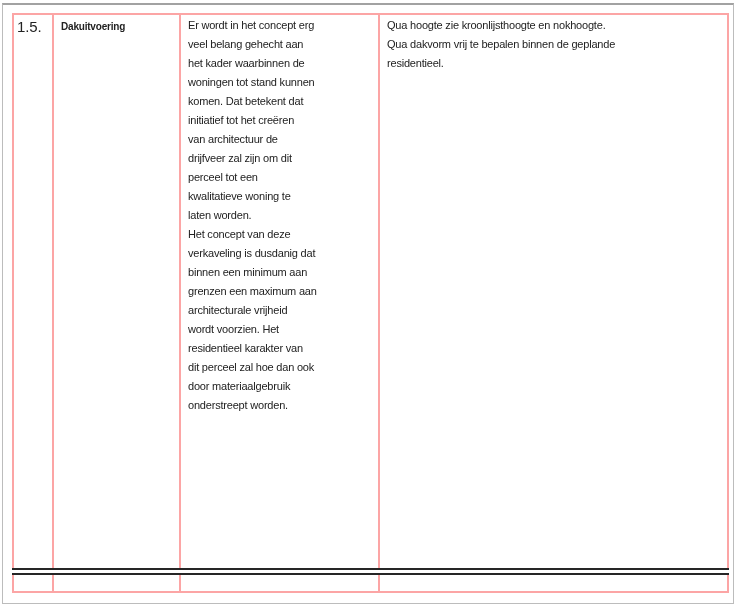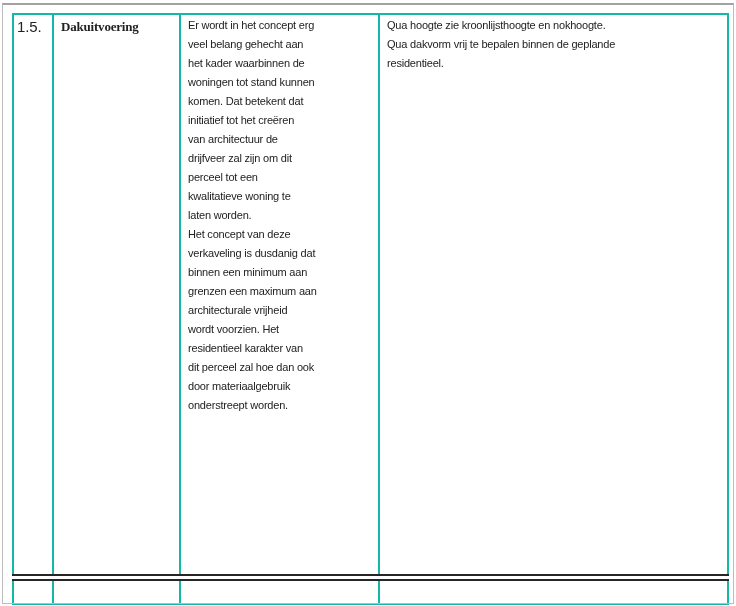--- a/index.html
+++ b/index.html
@@ -33,45 +33,44 @@
     position: absolute;
     left: 12px;
     top: 13px;
     width: 715px;
     border-collapse: collapse;
     table-layout: fixed;
     color: #222222;
     background: #ffffff;
   }
   .doc-table td {
-    border: 2px solid #14b8a6;
+    border: 2px solid #fca5a5;
     vertical-align: top;
-    padding: 1px 2px 6px 3px;
+    padding: 1px 2px 0 3px;
     overflow: hidden;
   }
   .main-row td {
     height: 552px;
     
     border-bottom: 7px double #262626;
   }
   .empty-row td {
     height: 15px;
   }
   .cell-number {
     font-size: 15px;
     line-height: 21px;
     letter-spacing: -0.1px;
   }
   .cell-label {
     font-weight: bold;
-    font-size: 13px;
+    font-size: 10px;
     line-height: 21px;
     padding-left: 4px;
     letter-spacing: -0.2px;
-    font-family: Liberation Serif, serif;
   }
   .cell-text {
     font-size: 11px;
     line-height: 19px;
     white-space: pre-line;
     letter-spacing: -0.2px;
     padding-left: 4px;
   }
 </style>
 </head>

